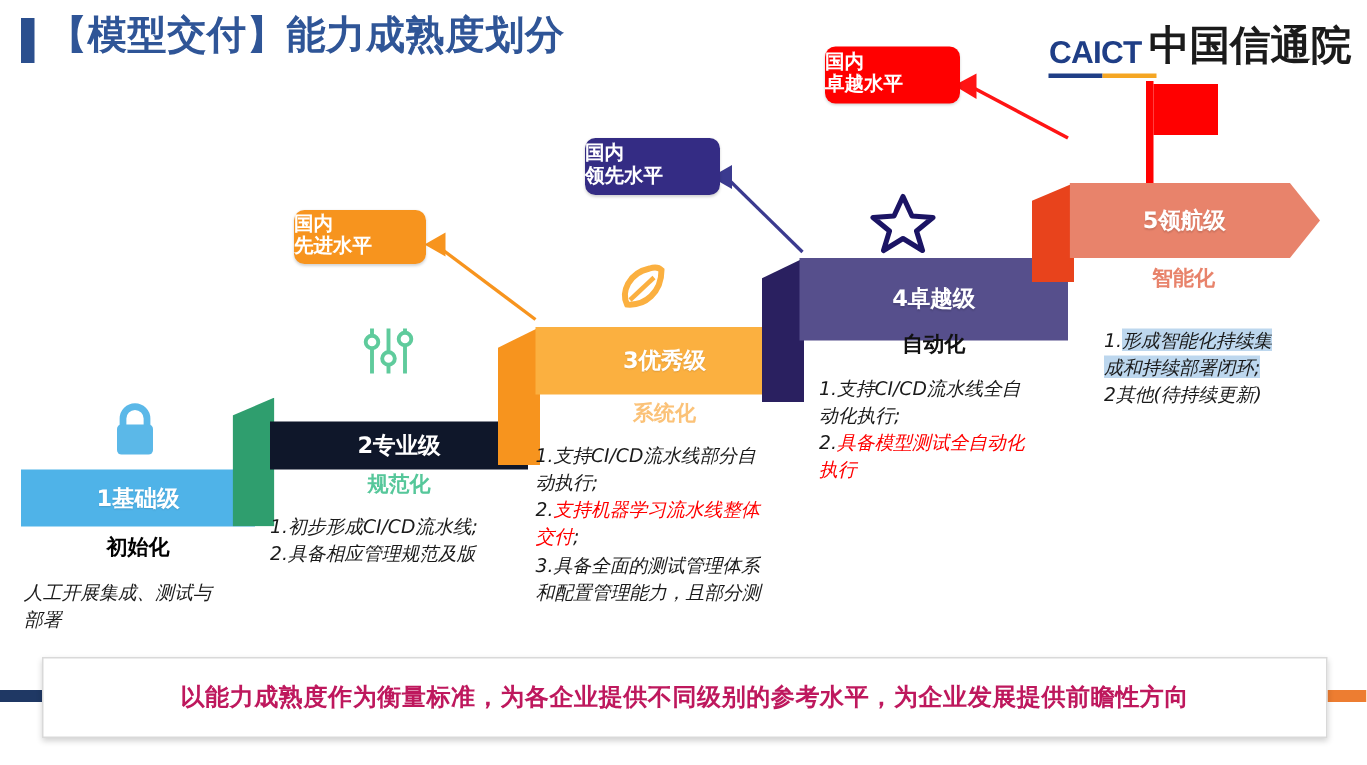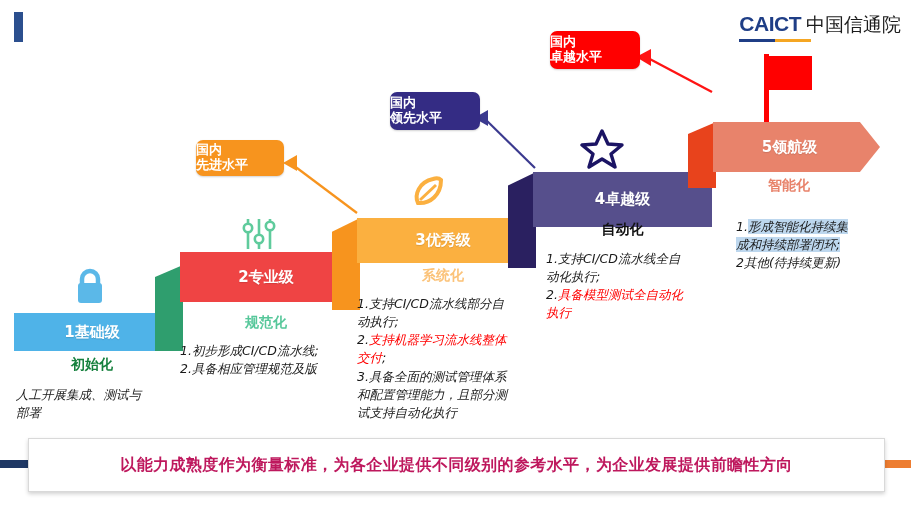--- a/index.html
+++ b/index.html
@@ -13,26 +13,26 @@
 
   
   .hdr{position:absolute;left:0;top:0;width:911px;height:52px;}
   .hdr-bar{position:absolute;left:14px;top:12px;width:9px;height:30px;background:#2B4F8E;}
   .hdr-title{
     position:absolute;left:32px;top:6px;
     font-size:26px;font-weight:bold;color:#2F5597;
     letter-spacing:.5px;white-space:nowrap;
   }
   .logo{position:absolute;right:10px;top:12px;text-align:right;}
-  .logo-row{display:flex;align-items:flex-start;gap:5px;}
+  .logo-row{display:flex;align-items:flex-end;gap:5px;}
   .logo-mark{
     font-size:21px;font-weight:bold;color:#1F3E86;letter-spacing:-.5px;
     font-family:"Liberation Sans",sans-serif;
   }
-  .logo-cn{font-size:19px;font-weight:normal;color:#1b1b1b;letter-spacing:0px;}
+  .logo-cn{font-size:27px;font-weight:bold;color:#1b1b1b;letter-spacing:0px;}
   .logo-underline{display:flex;height:3px;width:72px;margin-top:1px;}
   .logo-underline i{flex:1;display:block;}
   .lu1{background:#1F3E86;}
   .lu2{background:#F5A623;}
 
   
   .step{position:absolute;}
   .step-bar{position:absolute;color:#fff;font-weight:bold;font-size:15px;
             display:flex;align-items:center;justify-content:center;text-shadow:0 1px 1px rgba(0,0,0,.12);}
   .side{position:absolute;}
@@ -65,20 +65,21 @@
   }
   .banner-txt{font-size:16px;font-weight:bold;color:#be185d;letter-spacing:.4px;}
 </style>
 </head>
 <body>
 
 <div class="slide">
 
   <div class="hdr">
     <div class="hdr-bar"></div>
+    <div class="hdr-title">【模型交付】能力成熟度划分</div>
     <div class="logo">
       <div class="logo-row">
         <span class="logo-mark">CAICT</span>
         <span class="logo-cn">中国信通院</span>
       </div>
       <div class="logo-underline">
         <i class="lu1"></i>
           <i class="lu2"></i>
       </div>
     </div>
@@ -99,21 +100,21 @@
   <div class="step">
     <div class="icon" style="left:72px;top:266px;">
       <svg width="36" height="42" viewBox="0 0 36 42">
         <path d="M10 18 v-5 a8 8 0 0 1 16 0 v5" fill="none" stroke="#5BB8E8" stroke-width="4.5"></path>
         <rect x="6" y="17" width="24" height="20" rx="3" fill="#5BB8E8"></rect>
       </svg>
     </div>
     <div class="step-bar" style="left:14px;top:313px;width:156px;height:38px;background:#4FB3E8;">
       <span>1基础级</span>
     </div>
-    <div class="subtitle" style="left:14px;top:356px;width:156px;color:#15803d;">初始化</div>
+    <div class="subtitle" style="left:14px;top:356px;width:156px;color:#000000;">初始化</div>
     <div class="desc" style="left:16px;top:386px;width:160px;">
         <div><span>人工开展集成、测试与</span></div>
         <div><span>部署</span></div>
       </div>
   </div>
 
   <div class="step">
     <div class="icon" style="left:240px;top:215px;">
       <svg width="38" height="40" viewBox="0 0 38 40">
         <g fill="none" stroke="#5FCB9C" stroke-width="2.6">
@@ -121,21 +122,21 @@
             <line x1="19" y1="4" x2="19" y2="34"></line>
             <line x1="30" y1="4" x2="30" y2="34"></line>
           <circle cx="8" cy="13" r="4.2" fill="#fff"></circle>
           <circle cx="19" cy="24" r="4.2" fill="#fff"></circle>
           <circle cx="30" cy="11" r="4.2" fill="#fff"></circle>
         </g>
       </svg>
     </div>
     <div class="side" style="left:155px;top:265px;width:28px;height:86px;background:#2F9E6E;
          clip-path:polygon(0 14%,100% 0,100% 100%,0 100%);"></div>
-    <div class="step-bar" style="left:180px;top:252px;width:172px;height:50px;background:#ef4444;">
+    <div class="step-bar" style="left:180px;top:281px;width:172px;height:32px;background:#0f172a;">
       <span>2专业级</span>
     </div>
     <div class="subtitle" style="left:180px;top:314px;width:172px;color:#56C79A;">规范化</div>
     <div class="desc" style="left:180px;top:342px;width:186px;">
         <div><span>1.初步形成CI/CD流水线;</span></div>
         <div><span>2.具备相应管理规范及版</span></div>
       </div>
   </div>
 
   <div class="step">
@@ -151,21 +152,20 @@
       <span>3优秀级</span>
     </div>
     <div class="subtitle" style="left:357px;top:267px;width:172px;color:#FBC278;">系统化</div>
     <div class="desc" style="left:357px;top:295px;width:188px;">
         <div><span>1.支持CI/CD流水线部分自</span></div>
         <div><span>动执行;</span></div>
         <div><span>2.</span><span class="hl">支持机器学习流水线整体</span></div>
         <div><span class="hl">交付</span><span>;</span></div>
         <div><span>3.具备全面的测试管理体系</span></div>
         <div><span>和配置管理能力，且部分测</span></div>
-        <div><span>试支持自动化执行</span></div>
       </div>
   </div>
 
   <div class="step">
     <div class="icon" style="left:580px;top:128px;">
       <svg width="44" height="42" viewBox="0 0 44 42">
         <path d="M22 3 L28 16 L42 17 L31 26 L35 39 L22 31 L9 39 L13 26 L2 17 L16 16 Z" fill="none" stroke="#1B1464" stroke-width="3.4" stroke-linejoin="round"></path>
       </svg>
     </div>
     <div class="side" style="left:508px;top:172px;width:28px;height:96px;background:#2A2060;

